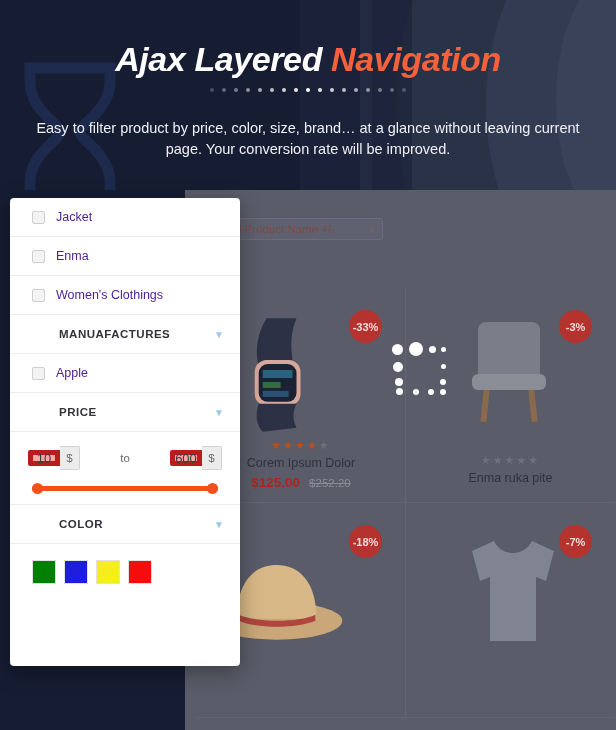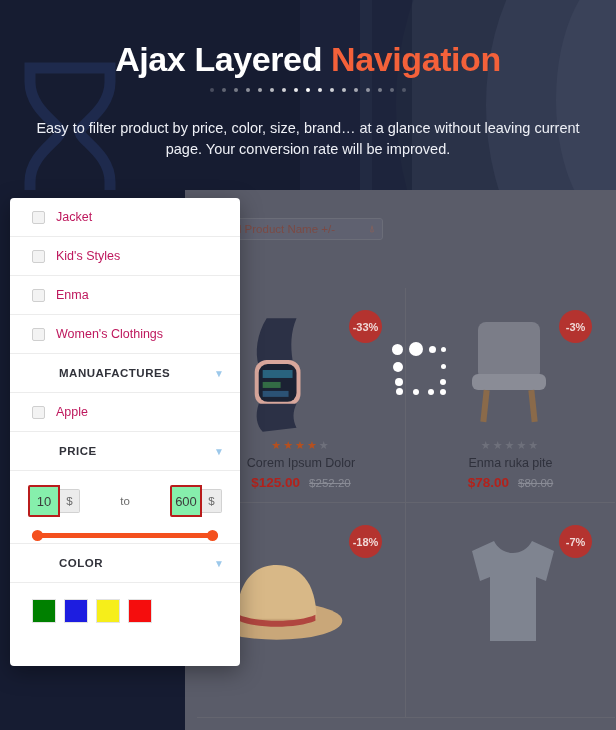--- a/index.html
+++ b/index.html
@@ -20,21 +20,21 @@
   .arc4{width:130px;height:260px;right:-70px;top:-30px;background:#3a4259;}
   .band{position:absolute;top:0;height:190px;background:#1b2139;}
   .b1{left:300px;width:60px;}
   .b2{left:372px;width:40px;opacity:.6;}
 
   .hourglass{position:absolute;left:22px;top:62px;width:96px;height:140px;opacity:1;}
 
   .hero-inner{position:absolute;inset:0;z-index:5;}
   .title{position:absolute;top:40px;left:0;width:616px;text-align:center;
          font-size:34px;font-weight:bold;color:#ffffff;letter-spacing:-.4px;
-         font-family:"Liberation Sans", sans-serif;}
+         font-family:"Liberation Sans", sans-serif;font-style:italic;}
   .title .accent{color:#f4613a;}
   .dots{position:absolute;top:88px;left:0;width:616px;text-align:center;
         font-size:0;line-height:0;white-space:nowrap;}
   .dots i{display:inline-block;width:4px;height:4px;border-radius:50%;
           background:#ffffff;margin:0 4px;vertical-align:middle;}
   .sub{position:absolute;top:118px;left:30px;width:556px;text-align:center;
        font-size:14.5px;line-height:21px;color:#eef0f6;}
 
   
   .shop{position:absolute;left:185px;top:190px;width:431px;height:540px;
@@ -71,31 +71,31 @@
 
   
   .panel{position:absolute;left:10px;top:198px;width:230px;height:468px;
          background:#ffffff;border-radius:4px;
          box-shadow:0 6px 22px rgba(0,0,0,.35);overflow:hidden;z-index:20;}
   .frow{height:39px;border-bottom:1px solid #ececec;display:flex;align-items:center;
         padding:0 0 0 22px;box-sizing:border-box;}
   .frow:last-child{border-bottom:none;}
   .cb{width:11px;height:11px;border:1px solid #cfcfcf;background:#f3f3f3;
       border-radius:2px;margin-right:11px;flex:none;}
-  .flabel{font-size:12.5px;color:#be185d;}
+  .flabel{font-size:12.5px;color:#4c1d95;}
   .fhead{height:39px;border-bottom:1px solid #ececec;display:flex;align-items:center;
          justify-content:space-between;padding:0 16px 0 22px;box-sizing:border-box;}
   .fhead .ht{font-size:11.5px;font-weight:bold;color:#31323a;letter-spacing:.5px;margin-left:27px;}
   .chev{color:#9cc8ea;font-size:10px;}
   .pricebox{height:73px;border-bottom:1px solid #ececec;padding:14px 18px 0 18px;
             box-sizing:border-box;}
   .pricerow{display:flex;align-items:center;}
-  .pinput{width:32px;height:32px;border:2px solid #b91c1c;border-radius:2px 0 0 2px;
+  .pinput{width:32px;height:16px;border:5px solid #b91c1c;border-radius:2px 0 0 2px;
           display:flex;align-items:center;justify-content:center;font-size:13px;
-          color:#3c3c3c;box-sizing:border-box;background:#86efac;}
+          color:#3c3c3c;box-sizing:border-box;background:#fca5a5;}
   .psym{width:20px;height:24px;border:1px solid #d2d2d2;border-left:none;
         border-radius:0 2px 2px 0;background:#ececec;display:flex;align-items:center;
         justify-content:center;font-size:11.5px;color:#6a6a6a;box-sizing:border-box;}
   .pto{flex:1;text-align:center;font-size:11.5px;color:#6b6b6b;}
   .slider{position:relative;height:10px;margin:13px 4px 0 4px;}
   .strack{position:absolute;left:0;right:0;top:3px;height:5px;background:#f4501e;
           border-radius:3px;}
   .shandle{position:absolute;top:0;width:11px;height:11px;border-radius:50%;
            background:#f4501e;}
   .colorbox{height:56px;display:flex;align-items:center;padding:0 22px;
@@ -158,21 +158,20 @@
           <div class="badge">-3%</div>
           <svg class="pimg" viewBox="0 0 209 125">
             <rect x="72" y="14" width="62" height="58" rx="8" fill="#7b7d88"></rect>
             <rect x="66" y="66" width="74" height="16" rx="6" fill="#8a8c96"></rect>
             <rect x="76" y="82" width="6" height="32" fill="#8a6a4a" transform="rotate(6 79 98)"></rect>
             <rect x="124" y="82" width="6" height="32" fill="#8a6a4a" transform="rotate(-6 127 98)"></rect>
           </svg>
           <div class="pinfo">
             <div class="stars"><span class="st-off">★</span><span class="st-off">★</span><span class="st-off">★</span><span class="st-off">★</span><span class="st-off">★</span></div>
             <div class="pname">Enma ruka pite</div>
-            <div class="pprice"><span class="p-new">$78.00</span><span class="p-old">$80.00</span></div>
           </div>
         </div>
       </div>
 
       <div class="prow">
 
         <div class="pcard">
           <div class="badge">-18%</div>
           <svg class="pimg" viewBox="0 0 209 125">
             <ellipse cx="80" cy="98" rx="66" ry="19" fill="#c9a779"></ellipse>
@@ -209,24 +208,20 @@
   </div>
 
   <div class="panel">
 
     <div class="frow">
       <span class="cb"></span>
       <span class="flabel">Jacket</span>
     </div>
     <div class="frow">
       <span class="cb"></span>
-      <span class="flabel">Kid's Styles</span>
-    </div>
-    <div class="frow">
-      <span class="cb"></span>
       <span class="flabel">Enma</span>
     </div>
     <div class="frow">
       <span class="cb"></span>
       <span class="flabel">Women's Clothings</span>
     </div>
 
     <div class="fhead">
       <span class="ht">MANUAFACTURES</span>
       <span class="chev">▼</span>

